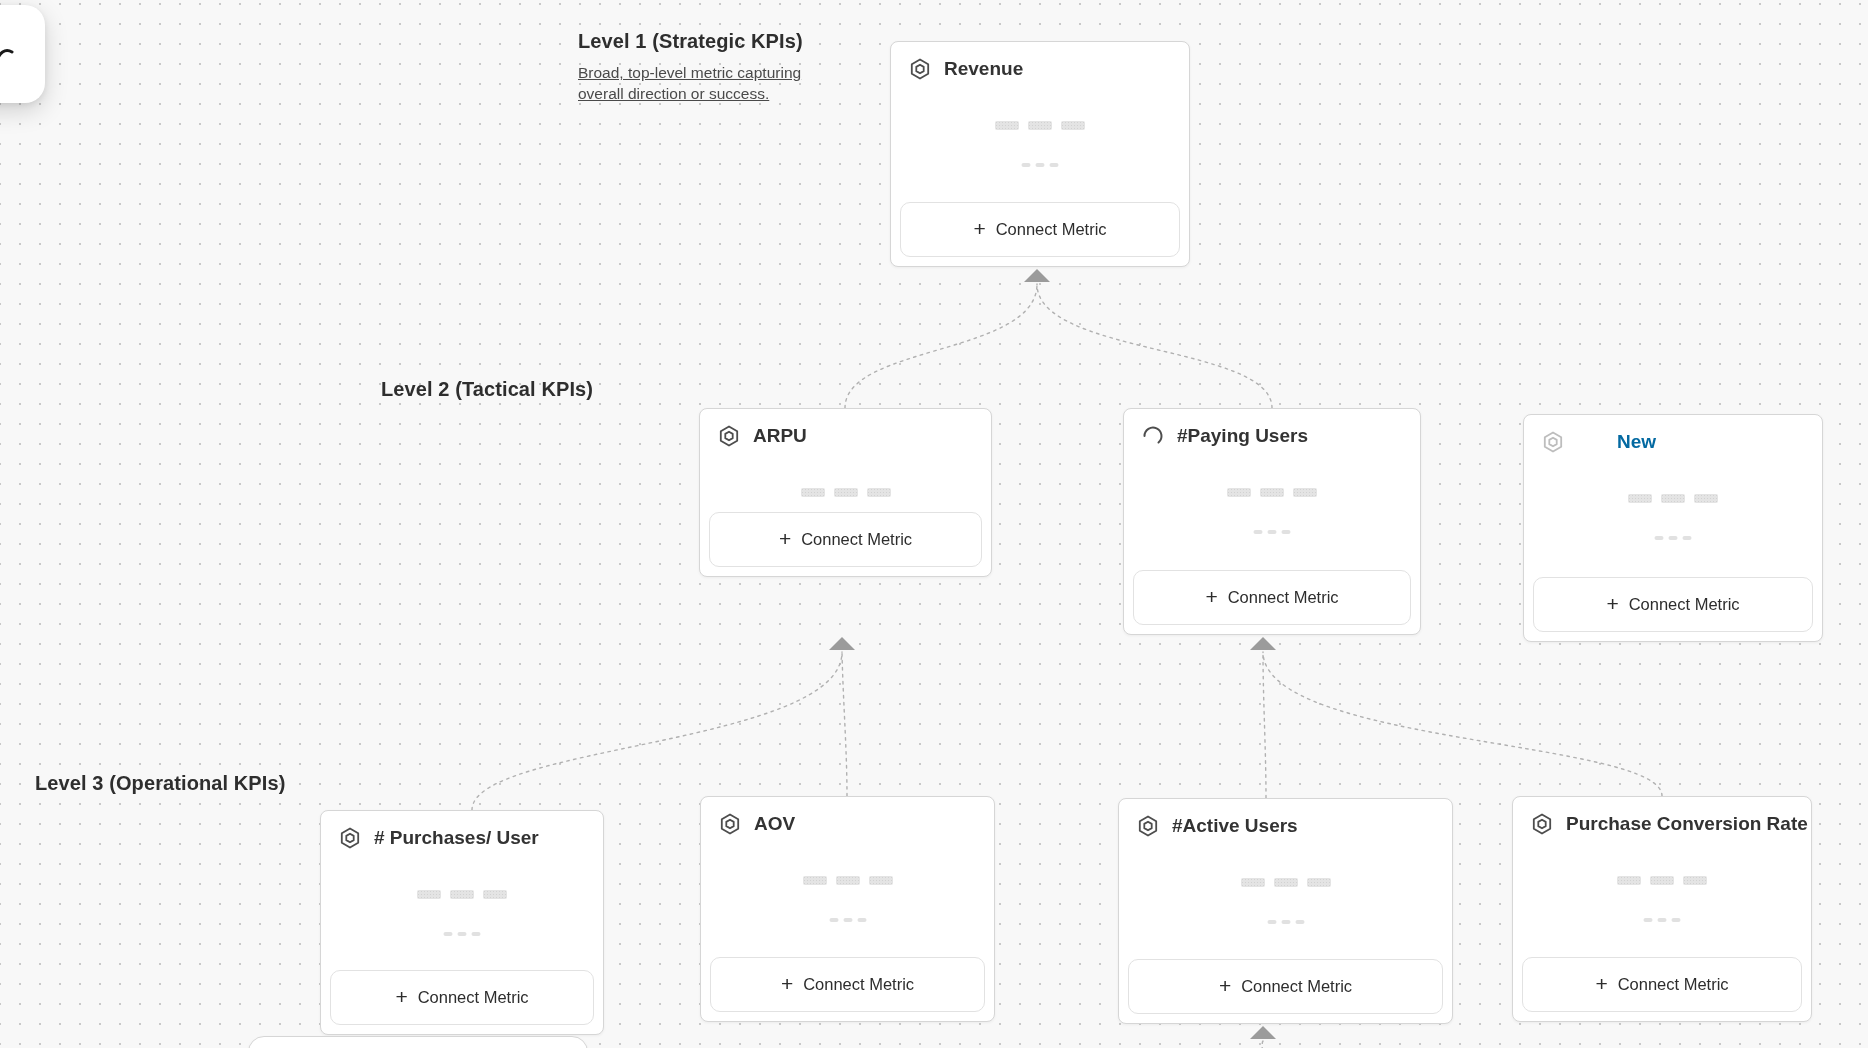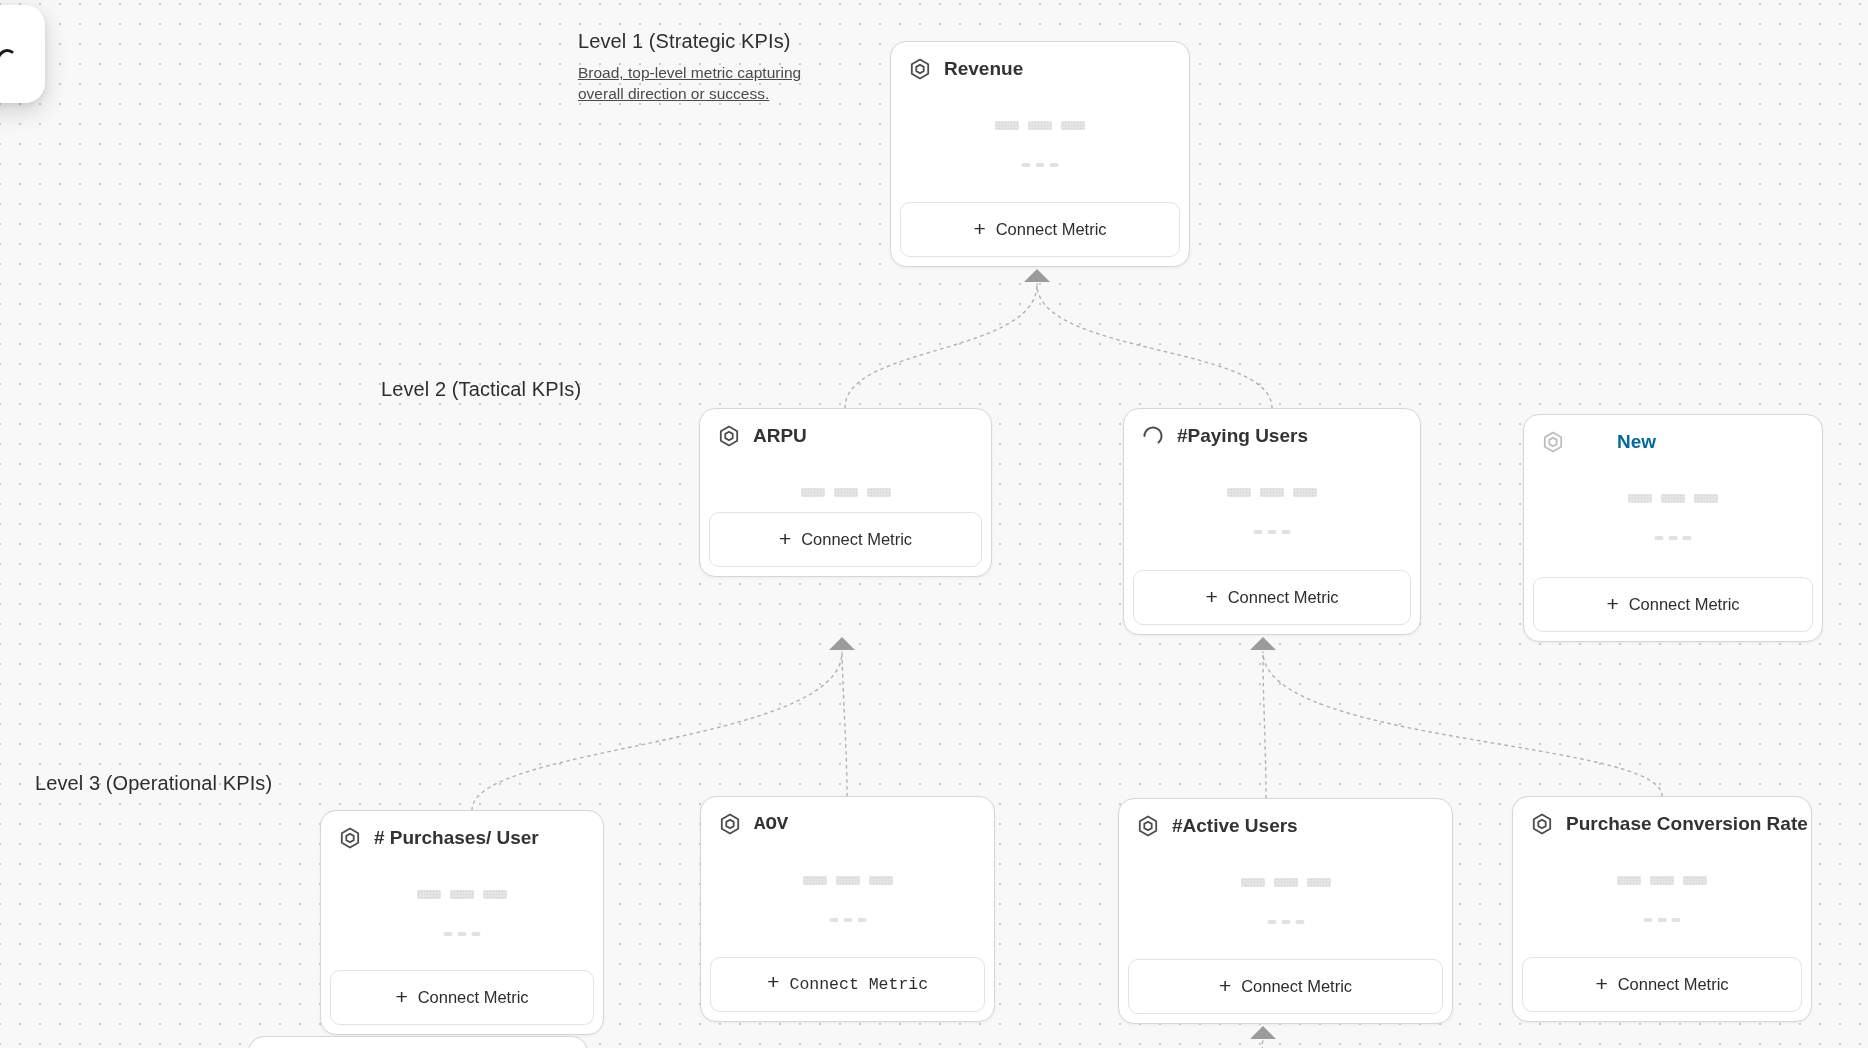--- a/index.html
+++ b/index.html
@@ -12,38 +12,38 @@
     position:absolute;inset:0;
     background-color:#f8f8f8;
     background-image:radial-gradient(circle,#c9c9c9 1.1px,transparent 1.3px);
     background-size:20px 20px;
     background-position:10px 14px;
   }
   svg.connectors{position:absolute;left:0;top:0;z-index:1;pointer-events:none;}
 
   
   .level-label{position:absolute;z-index:2;}
-  .level-title{margin:0;font-size:20px;font-weight:400;color:#2e2e2e;letter-spacing:.1px;}
+  .level-title{margin:0;font-size:20px;font-weight:700;color:#2e2e2e;letter-spacing:.1px;}
   .level-desc{margin:9px 0 0 0;font-size:15.5px;color:#4a4a4a;line-height:1.38;white-space:pre-line;text-decoration:underline;}
   .ll-1{left:578px;top:30px;}
   .ll-2{left:381px;top:378px;}
   .ll-3{left:35px;top:772px;}
 
   
   .card{
     position:absolute;z-index:3;box-sizing:border-box;
-    background:#ffffff;border:1.4px solid #d6d6d6;border-radius:16px;
+    background:#ffffff;border:1.4px solid #d6d6d6;border-radius:8px;
     box-shadow:0 1px 3px rgba(0,0,0,0.05);
   }
   .c-revenue  {left:890px; top:41px;  width:300px;height:226px;}
   .c-arpu     {left:699px; top:408px; width:293px;height:169px;}
   .c-paying   {left:1123px;top:408px; width:298px;height:227px;}
   .c-new      {left:1523px;top:414px; width:300px;height:228px;}
   .c-purchases{left:320px; top:810px; width:284px;height:225px;}
-  .c-aov      {left:700px; top:796px; width:295px;height:226px;font-family:Liberation Mono, monospace;}
+  .c-aov      {left:700px; top:796px; width:295px;height:226px;}
   .c-active   {left:1118px;top:798px; width:335px;height:226px;}
   .c-pcr      {left:1512px;top:796px; width:300px;height:226px;}
   .c-partial  {left:248px; top:1036px;width:340px;height:40px;border-radius:16px 16px 0 0;}
 
   .card-header{display:flex;align-items:center;gap:12px;padding:15px 17px 0 17px;color:#4d4d4d;}
   .card-title{font-size:19px;font-weight:600;color:#333333;white-space:nowrap;}
   .card.muted .card-title{color:#0369a1;margin-left:40px;}
   .card.muted .card-header{color:#bdbdbd;}
   .metric-icon{width:24px;height:24px;flex:0 0 auto;display:block;}
 

